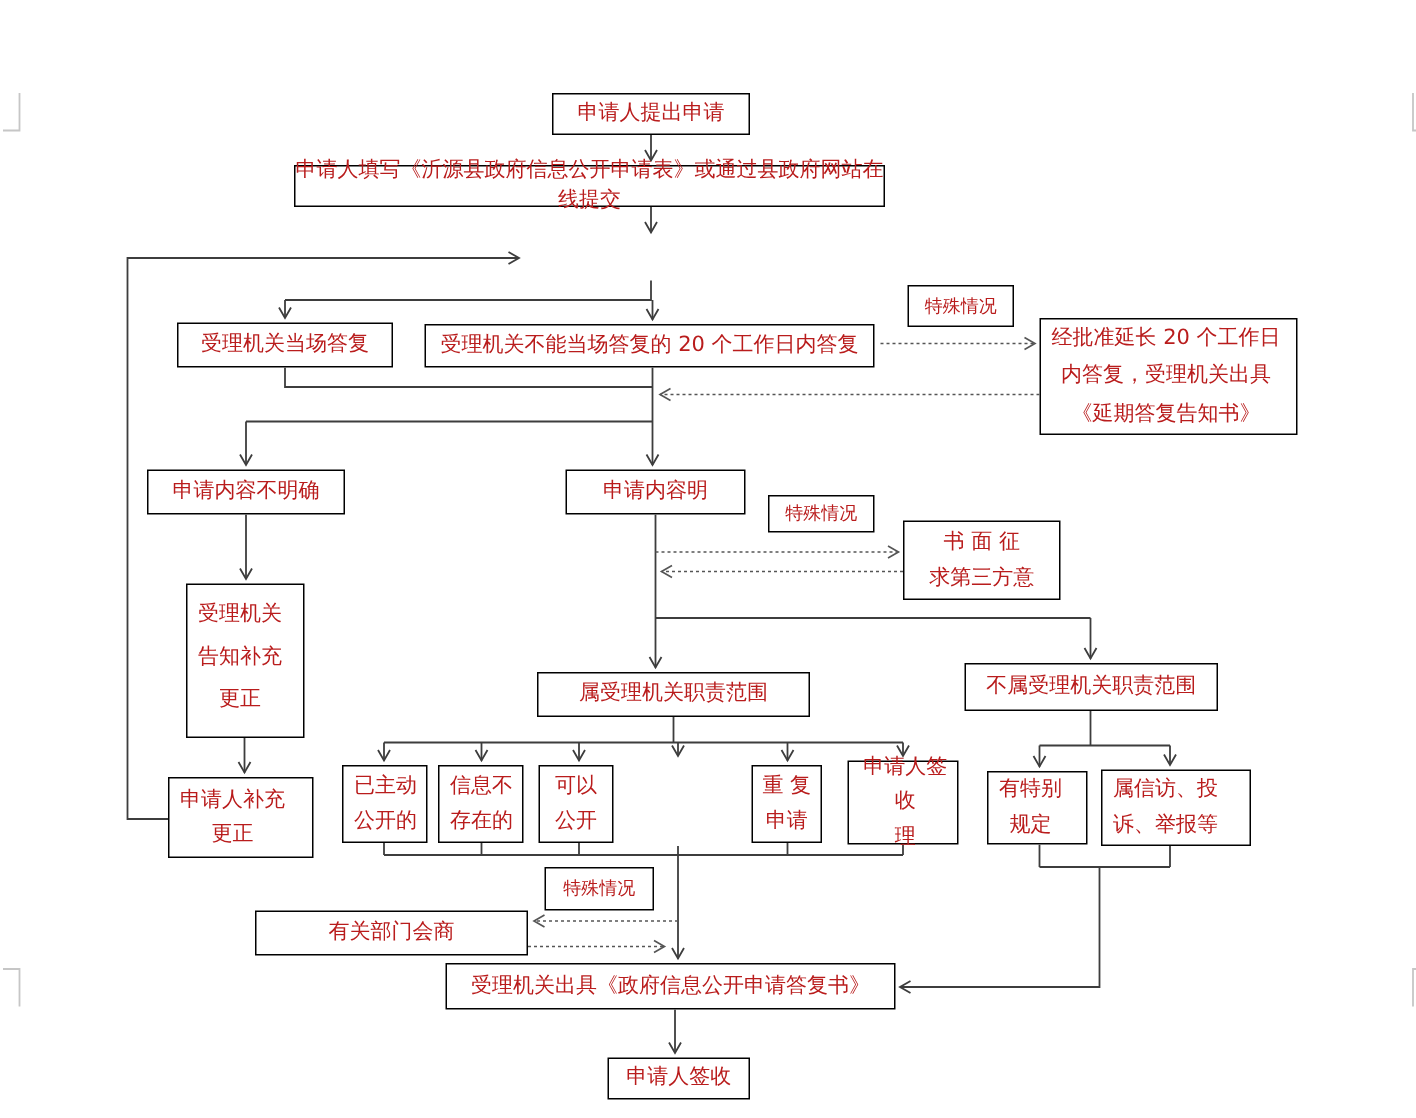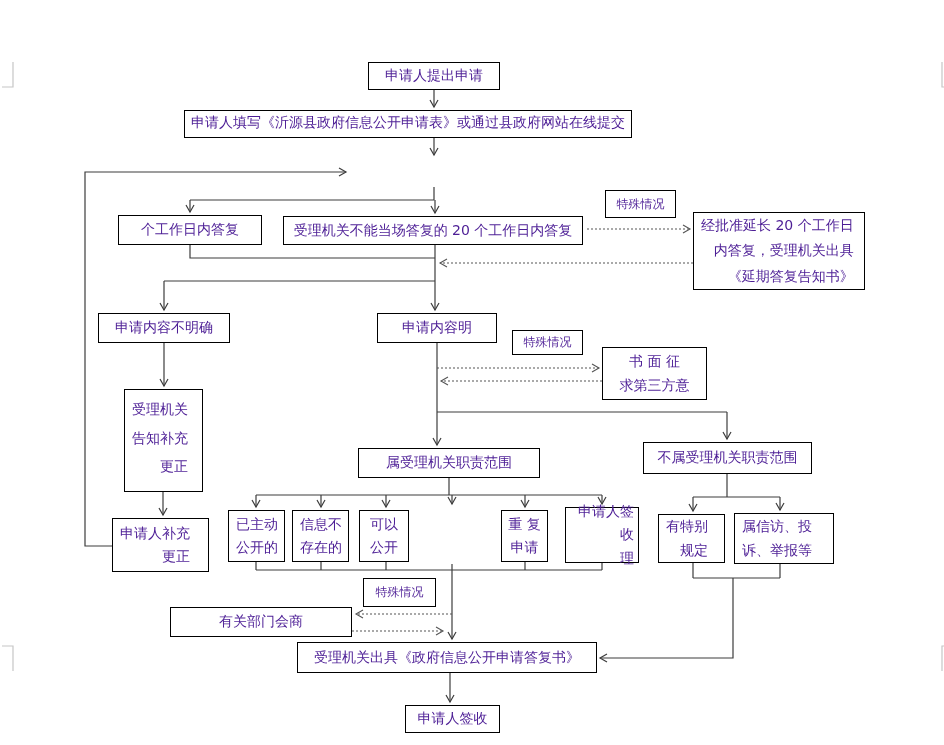--- a/index.html
+++ b/index.html
@@ -1,27 +1,27 @@
 <!DOCTYPE html>
 <html><head>
 <meta charset="utf-8">
 <style>
   html,body{margin:0;padding:0;background:#ffffff;}
   .canvas{
     position:relative;width:944px;height:745px;background:#ffffff;
     font-family:"DejaVu Sans","Liberation Sans",sans-serif;
-    color:#4c1d95;overflow:hidden;
+    color:#b91c1c;overflow:hidden;
   }
   .canvas svg{position:absolute;left:0;top:0;}
   .node{
     position:absolute;box-sizing:border-box;background:#ffffff;
     border:1px solid #000000;display:flex;align-items:center;justify-content:center;
     font-size:14px;line-height:1.4;text-align:center;white-space:pre-line;
   }
-  .l{justify-content:flex-start;text-align:right;padding:2px 4px 2px 7px;}
+  .l{justify-content:flex-start;text-align:center;padding:2px 4px 2px 7px;}
   .ml{line-height:1.65;}
   .top{align-items:flex-start;}
   .small{font-size:12px;}
 </style>
 </head>
 <body>
 
 <div class="canvas">
 
   <svg width="944" height="745" viewBox="0 0 944 745" aria-hidden="true">
@@ -86,24 +86,24 @@
       <path d="M693,263 H440" marker-end="url(#mB)"></path>
       <path d="M437,368 H599" marker-end="url(#mB)"></path>
       <path d="M602,381 H441" marker-end="url(#mB)"></path>
       <path d="M452,614 H356" marker-end="url(#mB)"></path>
       <path d="M352,631 H443" marker-end="url(#mB)"></path>
     </g>
   </svg>
 
   <div class="node" style="left:368px;top:62px;width:132px;height:28px;">申请人提出申请</div>
 
-  <div class="node" style="left:184px;top:110px;width:448px;height:28px;font-family:Liberation Mono, monospace;">申请人填写《沂源县政府信息公开申请表》或通过县政府网站在线提交</div>
+  <div class="node" style="left:196px;top:110px;width:394px;height:28px;">申请人填写《沂源县政府信息公开申请表》或通过县政府网站在线提交</div>
 
 
-  <div class="node" style="left:118px;top:215px;width:144px;height:30px;">个工作日内答复</div>
+  <div class="node" style="left:118px;top:215px;width:144px;height:30px;">受理机关当场答复</div>
 
   <div class="node" style="left:283px;top:216px;width:300px;height:29px;">受理机关不能当场答复的 20 个工作日内答复</div>
 
   <div class="node small" style="left:605px;top:190px;width:71px;height:28px;">特殊情况</div>
 
   <div class="node l ml" style="left:693px;top:212px;width:172px;height:78px;line-height:1.8;">经批准延长 20 个工作日
 内答复，受理机关出具
 《延期答复告知书》</div>
 
   <div class="node" style="left:98px;top:313px;width:132px;height:30px;">申请内容不明确</div>

